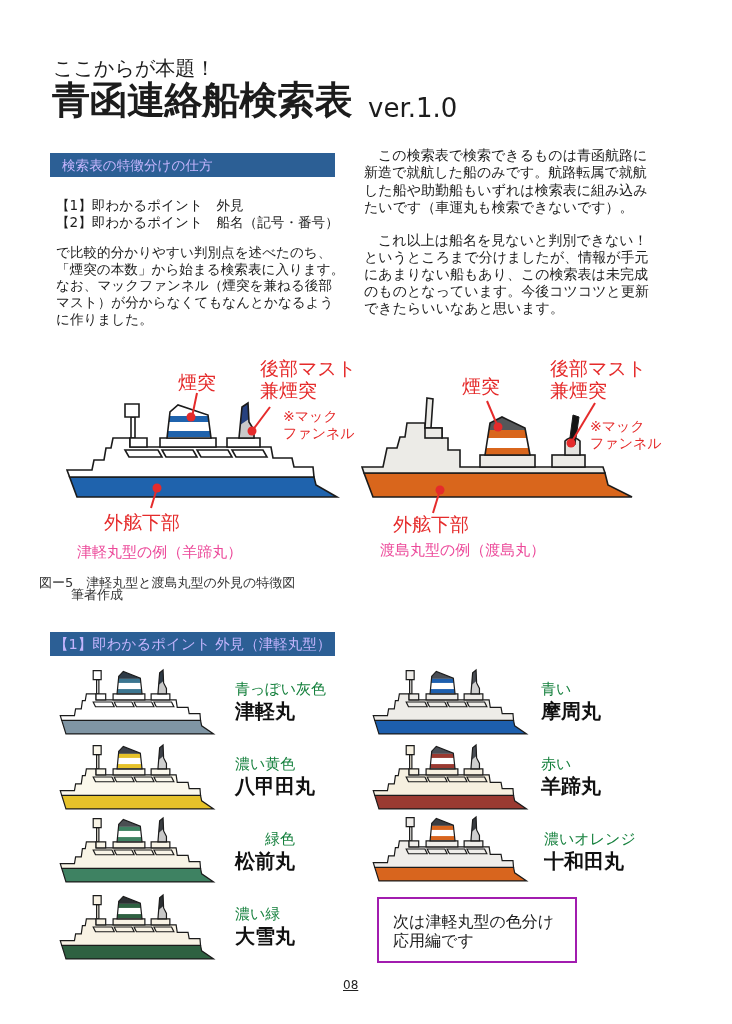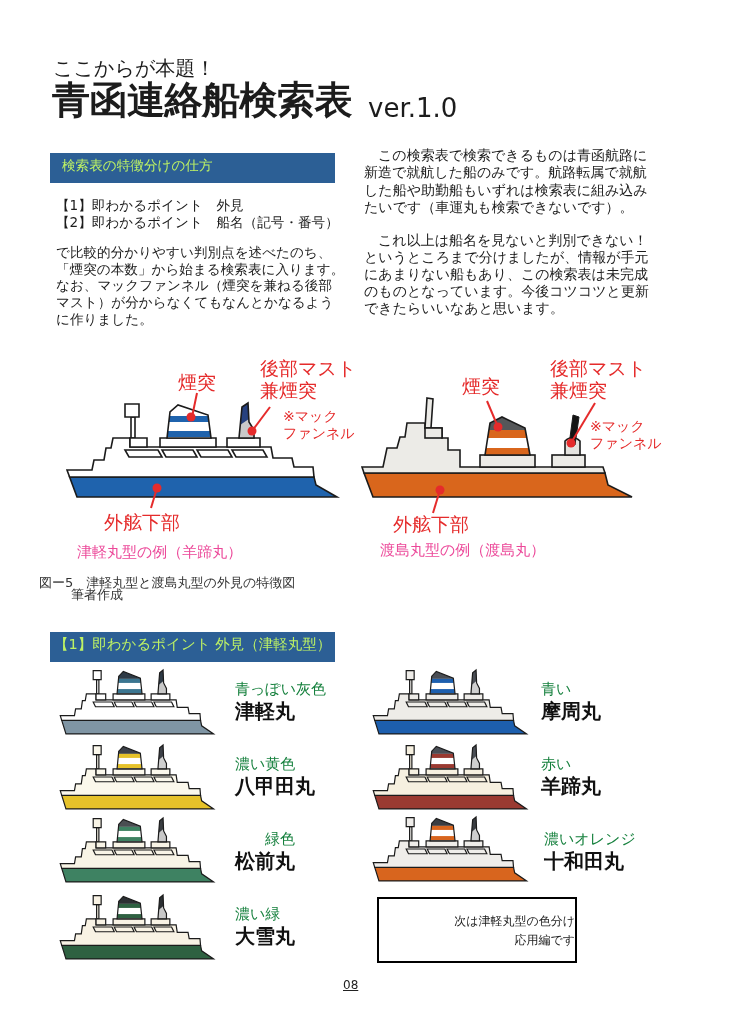--- a/index.html
+++ b/index.html
@@ -3,42 +3,42 @@
 <meta charset="utf-8">
 <style>
   html,body{margin:0;padding:0;}
   body{width:732px;height:1024px;position:relative;background:#ffffff;overflow:hidden;
        font-family:"DejaVu Sans","Liberation Sans",sans-serif;color:#1c1c1c;}
   .abs{position:absolute;}
   .line{display:block;white-space:pre;}
   .kicker{left:53px;top:57px;font-size:20px;line-height:22px;white-space:nowrap;}
   .title{left:52px;top:78px;font-size:38px;line-height:44px;font-weight:bold;white-space:nowrap;letter-spacing:-0.5px;}
   .version{left:368px;top:93px;font-size:26px;line-height:30px;white-space:nowrap;}
-  .bar{position:absolute;left:50px;width:285px;height:30px;background:#2c5f95;color:#bef264;
+  .bar{position:absolute;left:50px;width:285px;height:24px;background:#2c5f95;color:#c4b5fd;
        box-sizing:border-box;white-space:nowrap;}
   .bar1{top:153px;font-size:13.6px;line-height:24px;padding-left:12px;}
   .bar2{top:632px;font-size:14.5px;line-height:24px;padding-left:4px;}
   .points{left:56px;top:197px;font-size:13.6px;line-height:17px;}
   .body-left{left:56px;top:244px;font-size:13.6px;line-height:16.7px;}
   .para1{left:364px;top:147px;font-size:14px;line-height:17.4px;}
   .para2{left:364px;top:232px;font-size:14px;line-height:17.1px;}
   .red{color:#e52b2b;white-space:nowrap;}
   .red-big{font-size:19px;line-height:22px;}
   .red-small{font-size:14px;line-height:17px;}
   .ex-caption{font-size:15px;line-height:18px;white-space:nowrap;color:#ec4899;}
   .fig-caption{left:39px;top:577px;font-size:13px;line-height:12px;color:#333;}
   .fig-caption .indent{padding-left:32px;}
   .ship-svg{position:absolute;overflow:visible;}
   .big-ship{--sw:1.6px;}
   .small-ship{--sw:1.2px;}
   .ship-label{position:absolute;white-space:nowrap;}
   .ship-label .color-label{display:block;font-size:15px;line-height:19px;color:#15803d;}
   .ship-label .ship-name{display:block;font-size:20px;line-height:24px;font-weight:bold;color:#111;}
-  .note-box{left:377px;top:897px;width:200px;height:66px;border:2px solid #000000;box-sizing:border-box;
-            padding:13px 0 0 14px;font-size:12px;line-height:19px;white-space:nowrap;text-align:right;}
+  .note-box{left:377px;top:897px;width:200px;height:66px;border:2px solid #a21caf;box-sizing:border-box;
+            padding:13px 0 0 14px;font-size:16px;line-height:19px;white-space:nowrap;}
   .page-num{left:343px;top:978px;font-size:12px;line-height:14px;color:#222;text-decoration:underline;}
   .overlay{position:absolute;left:0;top:0;width:732px;height:1024px;pointer-events:none;}
 </style>
 </head>
 <body>
 
 <svg width="0" height="0" style="position:absolute">
   <defs>
     <clipPath id="funnel-clip">
         <polygon points="104,38 107,12 115,5 145,15 148,38"></polygon>

